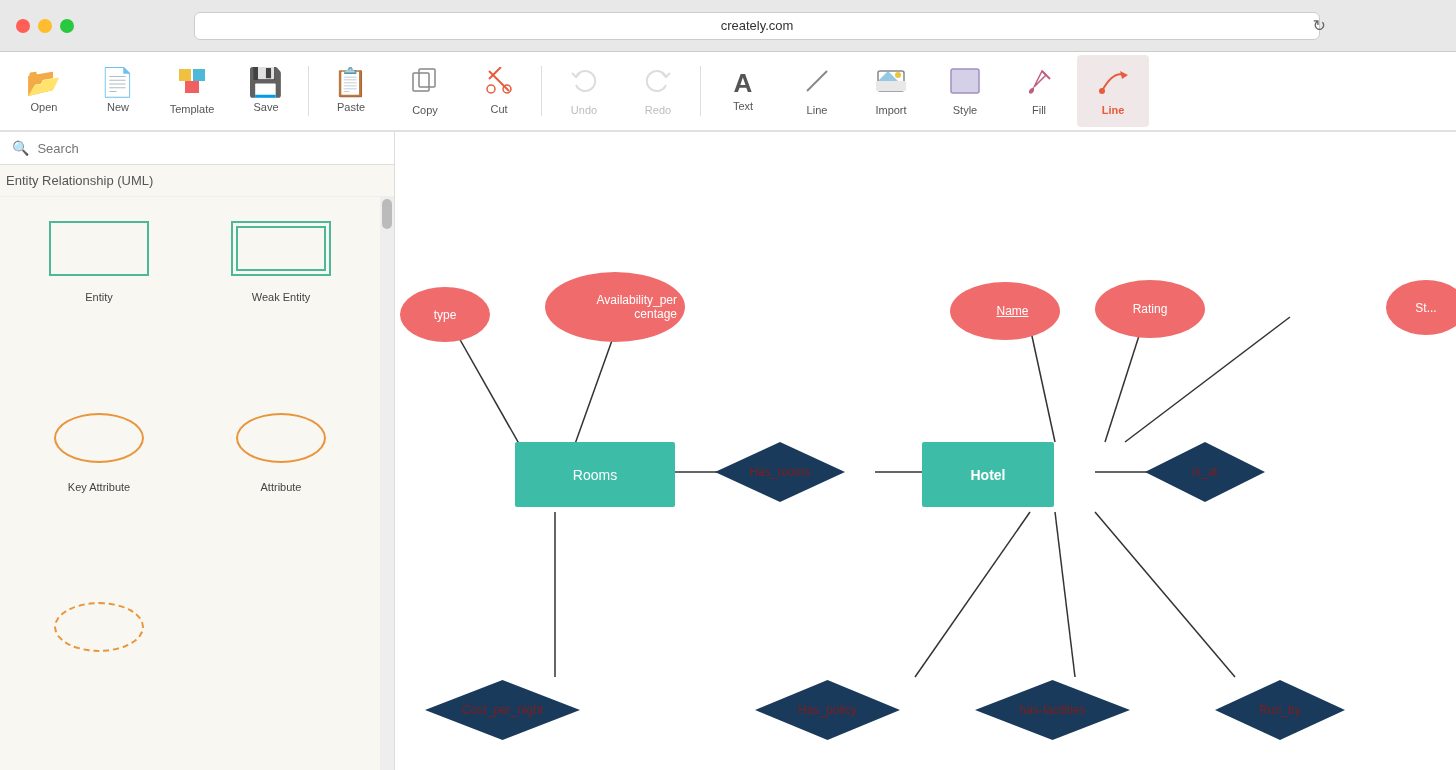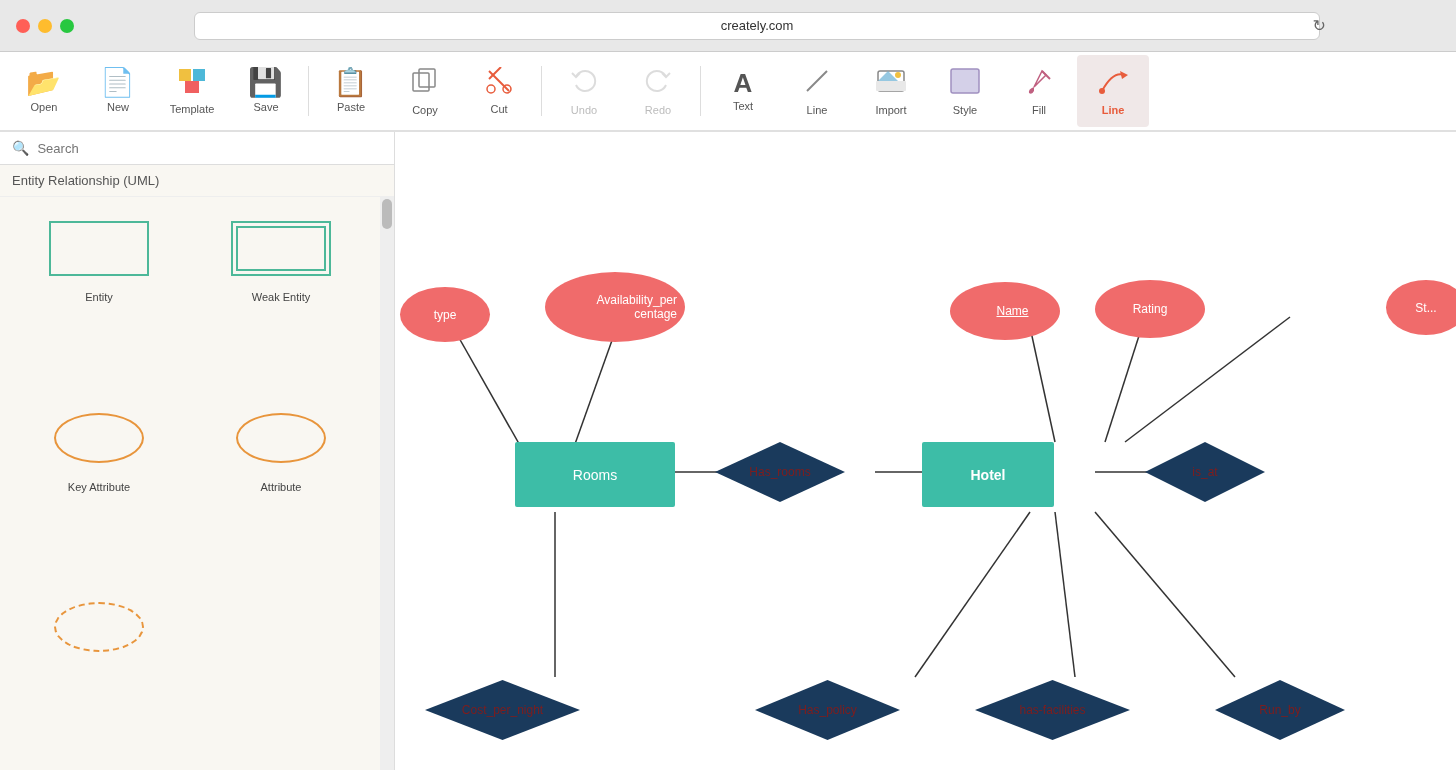--- a/index.html
+++ b/index.html
@@ -98,21 +98,21 @@
     .search-icon { font-size: 14px; color: #888; }
     .search-input {
       border: none;
       outline: none;
       font-size: 13px;
       flex: 1;
       color: #333;
       background: transparent;
     }
     .sidebar-section-title {
-      padding: 8px 12px;
+      padding: 8px 6px;
       font-size: 13px;
       color: #555;
       background: #f9f7f2;
       border-bottom: 1px solid #eee;
     }
     .shapes-grid {
       display: grid;
       grid-template-columns: 1fr 1fr;
       padding: 16px;
       gap: 16px;

